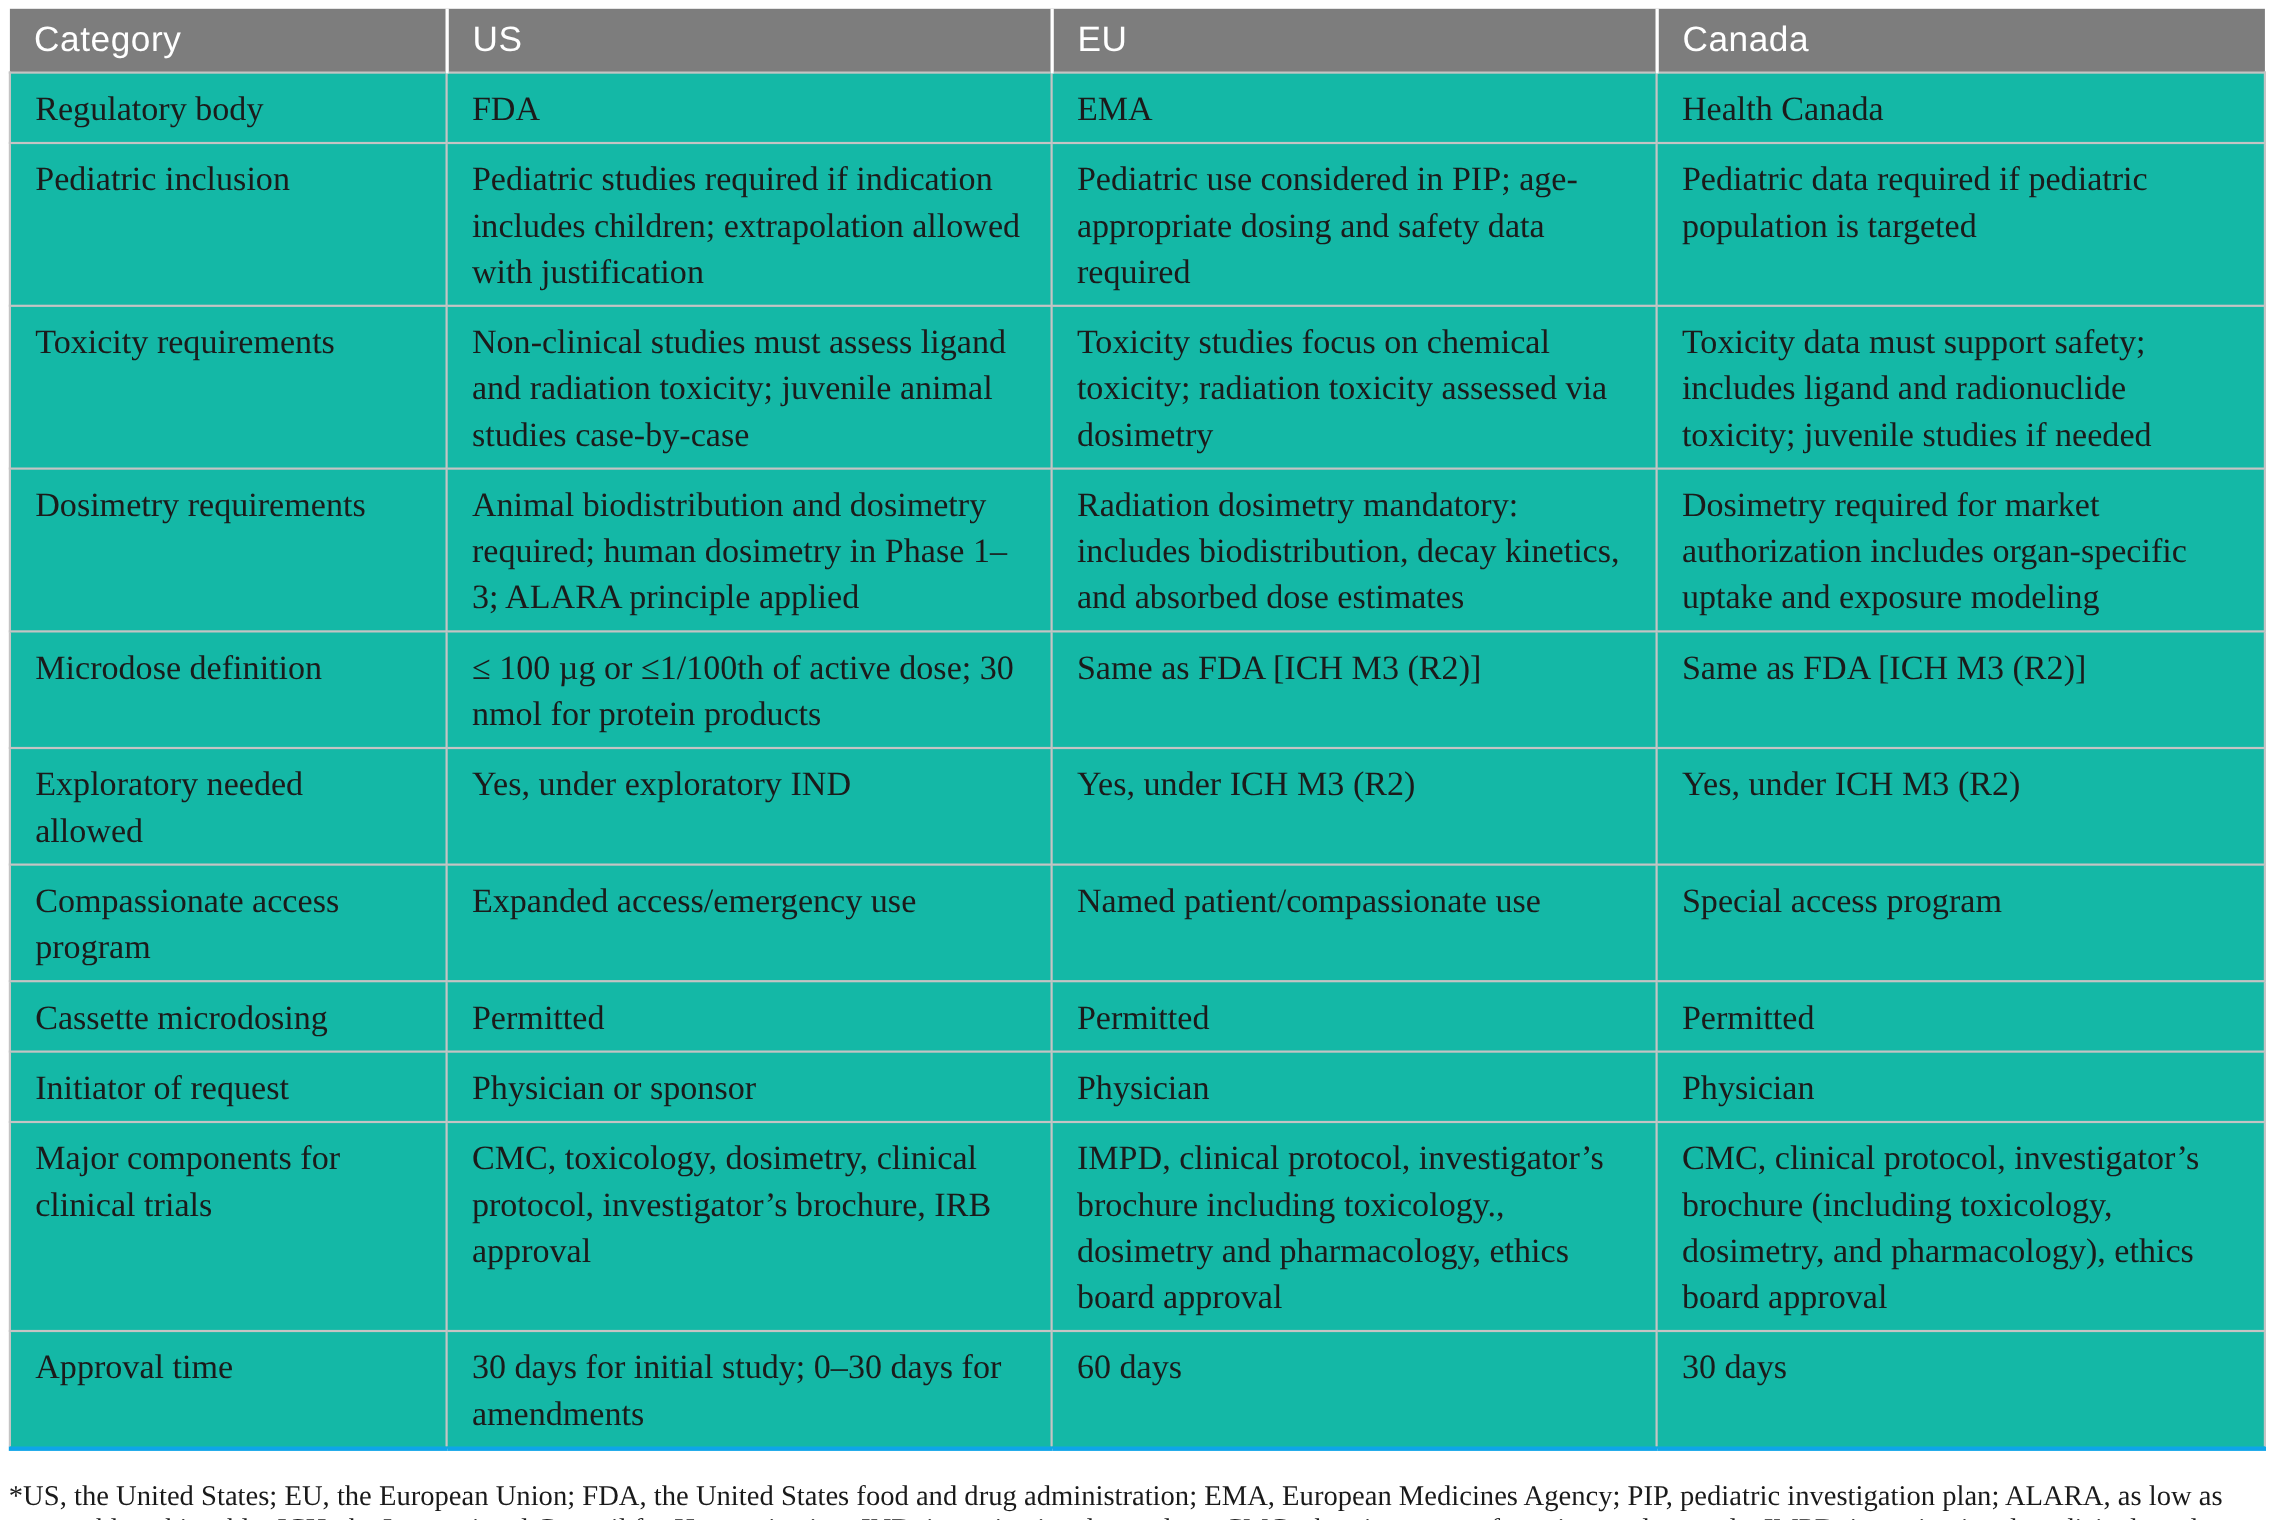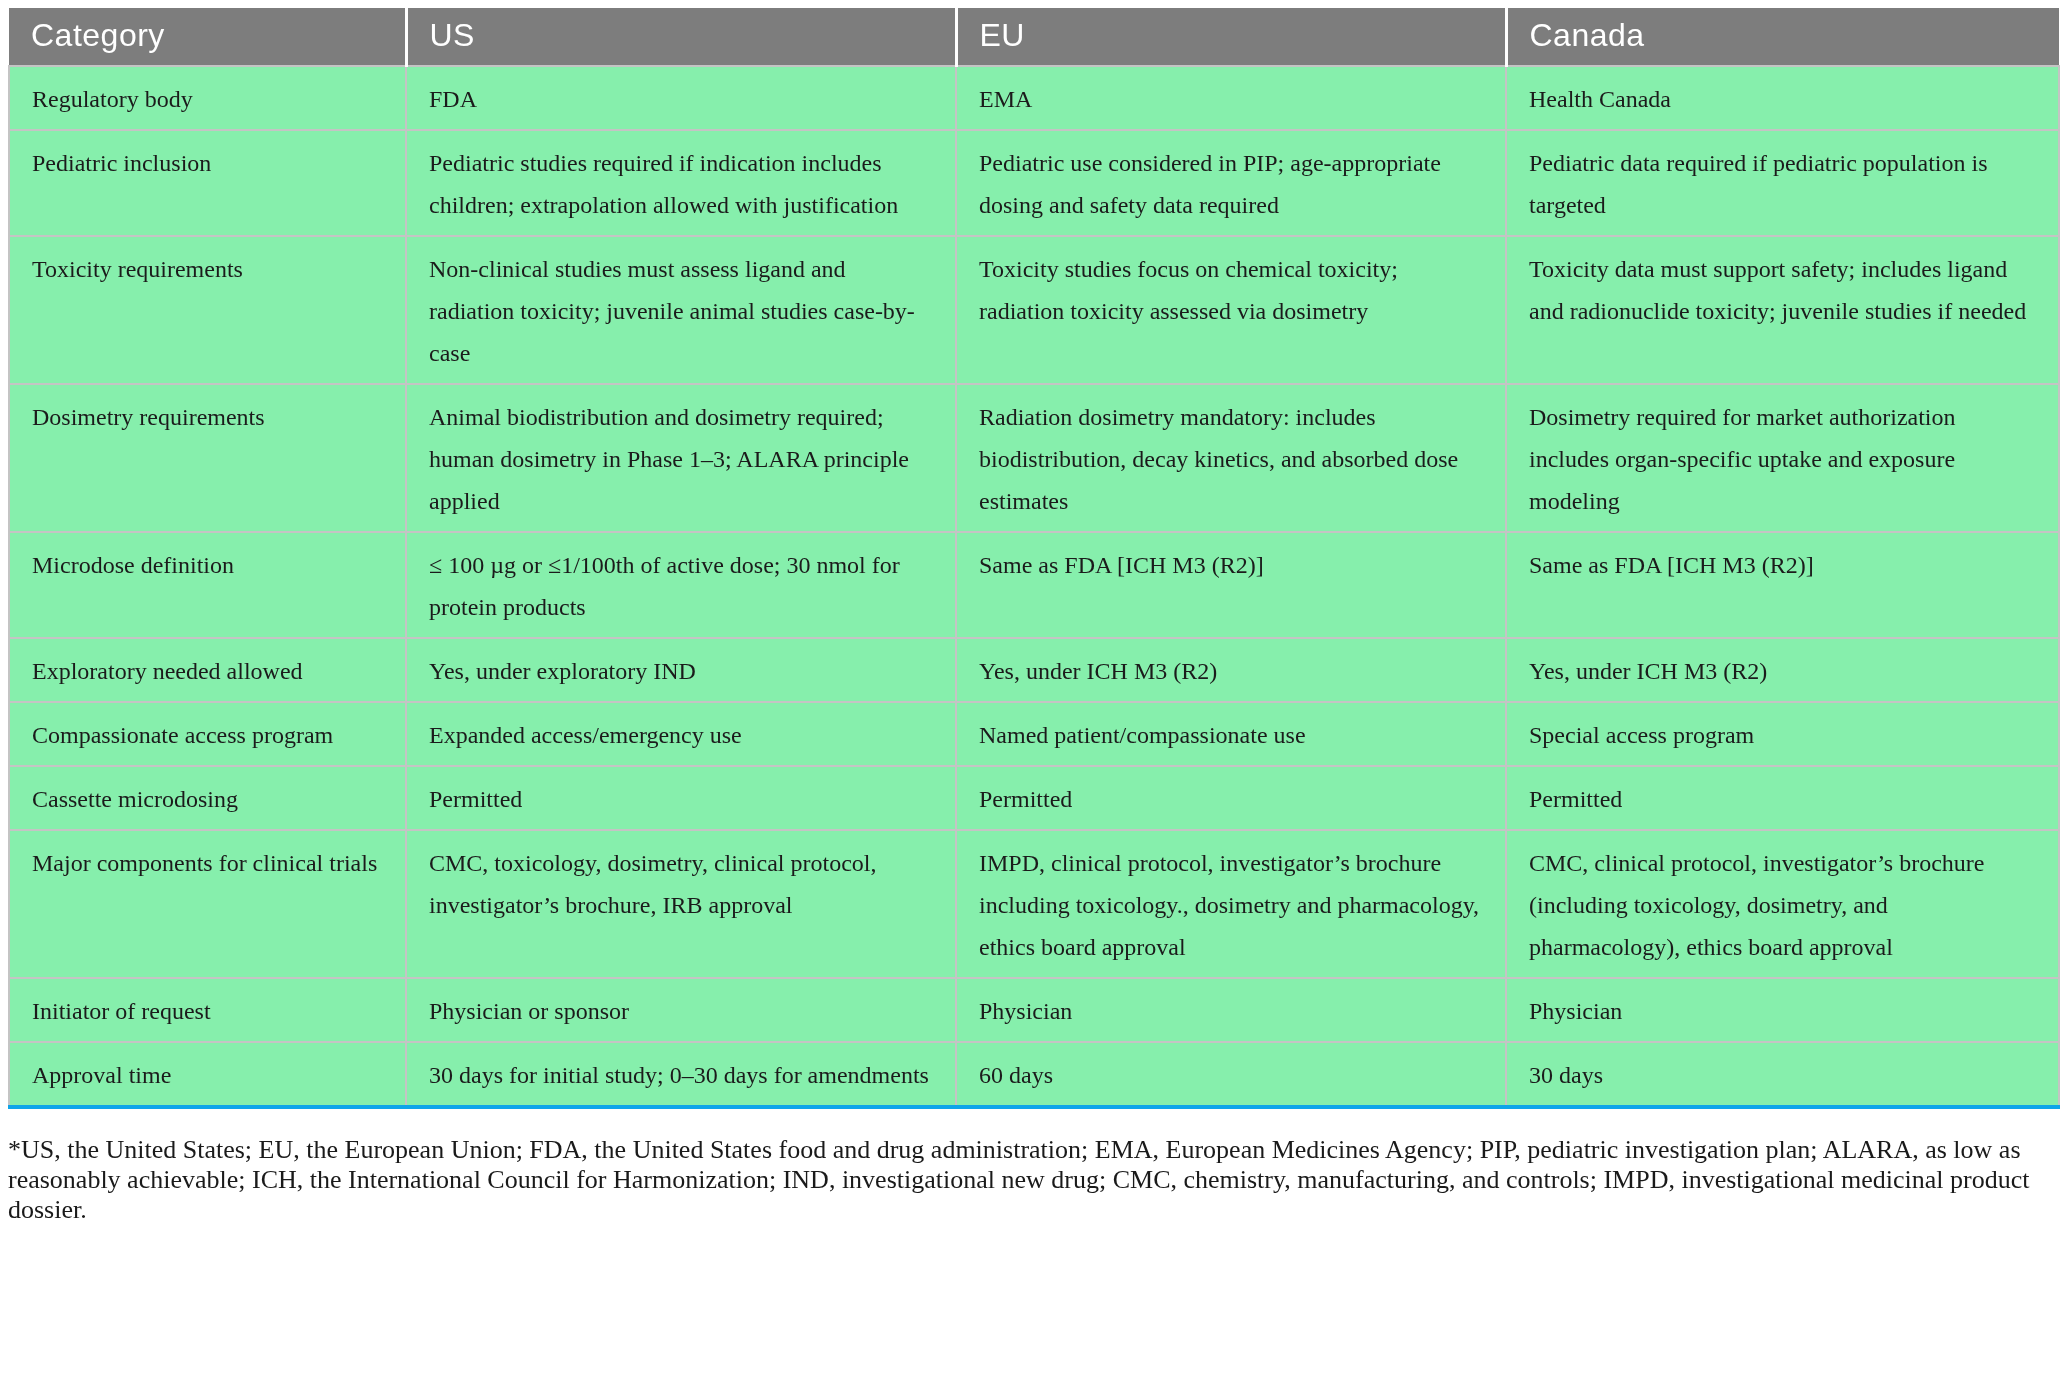--- a/index.html
+++ b/index.html
@@ -35,24 +35,24 @@
     border-left: 3px solid #ffffff;
     letter-spacing: 0.5px;
   }
   table.cmp th:first-child {
     border-left: none;
   }
   table.cmp td {
     border: 2px solid #c4c4c4;
     vertical-align: top;
     font-family: "Liberation Serif", serif;
-    font-size: 24px;
+    font-size: 31px;
     line-height: 42px;
     padding: 11px 24px 9px 22px;
-    background: #86efac;
+    background: #14b8a6;
     word-wrap: break-word;
     margin-top: 44px;
   }
   table.cmp tr.last-row td {
     border-bottom: 4px solid #0ea5e9;
   }
   .footnote {
     width: 2050px;
     margin-top: 26px;
     font-family: "Liberation Serif", serif;
@@ -124,30 +124,30 @@
         <td>Named patient/compassionate use</td>
         <td>Special access program</td>
       </tr>
       <tr>
         <td>Cassette microdosing</td>
         <td>Permitted</td>
         <td>Permitted</td>
         <td>Permitted</td>
       </tr>
       <tr>
+        <td>Initiator of request</td>
+        <td>Physician or sponsor</td>
+        <td>Physician</td>
+        <td>Physician</td>
+      </tr>
+      <tr>
         <td>Major components for clinical trials</td>
         <td>CMC, toxicology, dosimetry, clinical protocol, investigator’s brochure, IRB approval</td>
         <td>IMPD, clinical protocol, investigator’s brochure including toxicology., dosimetry and pharmacology, ethics board approval</td>
         <td>CMC, clinical protocol, investigator’s brochure (including toxicology, dosimetry, and pharmacology), ethics board approval</td>
-      </tr>
-      <tr>
-        <td>Initiator of request</td>
-        <td>Physician or sponsor</td>
-        <td>Physician</td>
-        <td>Physician</td>
       </tr>
       <tr class="last-row">
         <td>Approval time</td>
         <td>30 days for initial study; 0–30 days for amendments</td>
         <td>60 days</td>
         <td>30 days</td>
       </tr>
     </tbody>
   </table>
 

